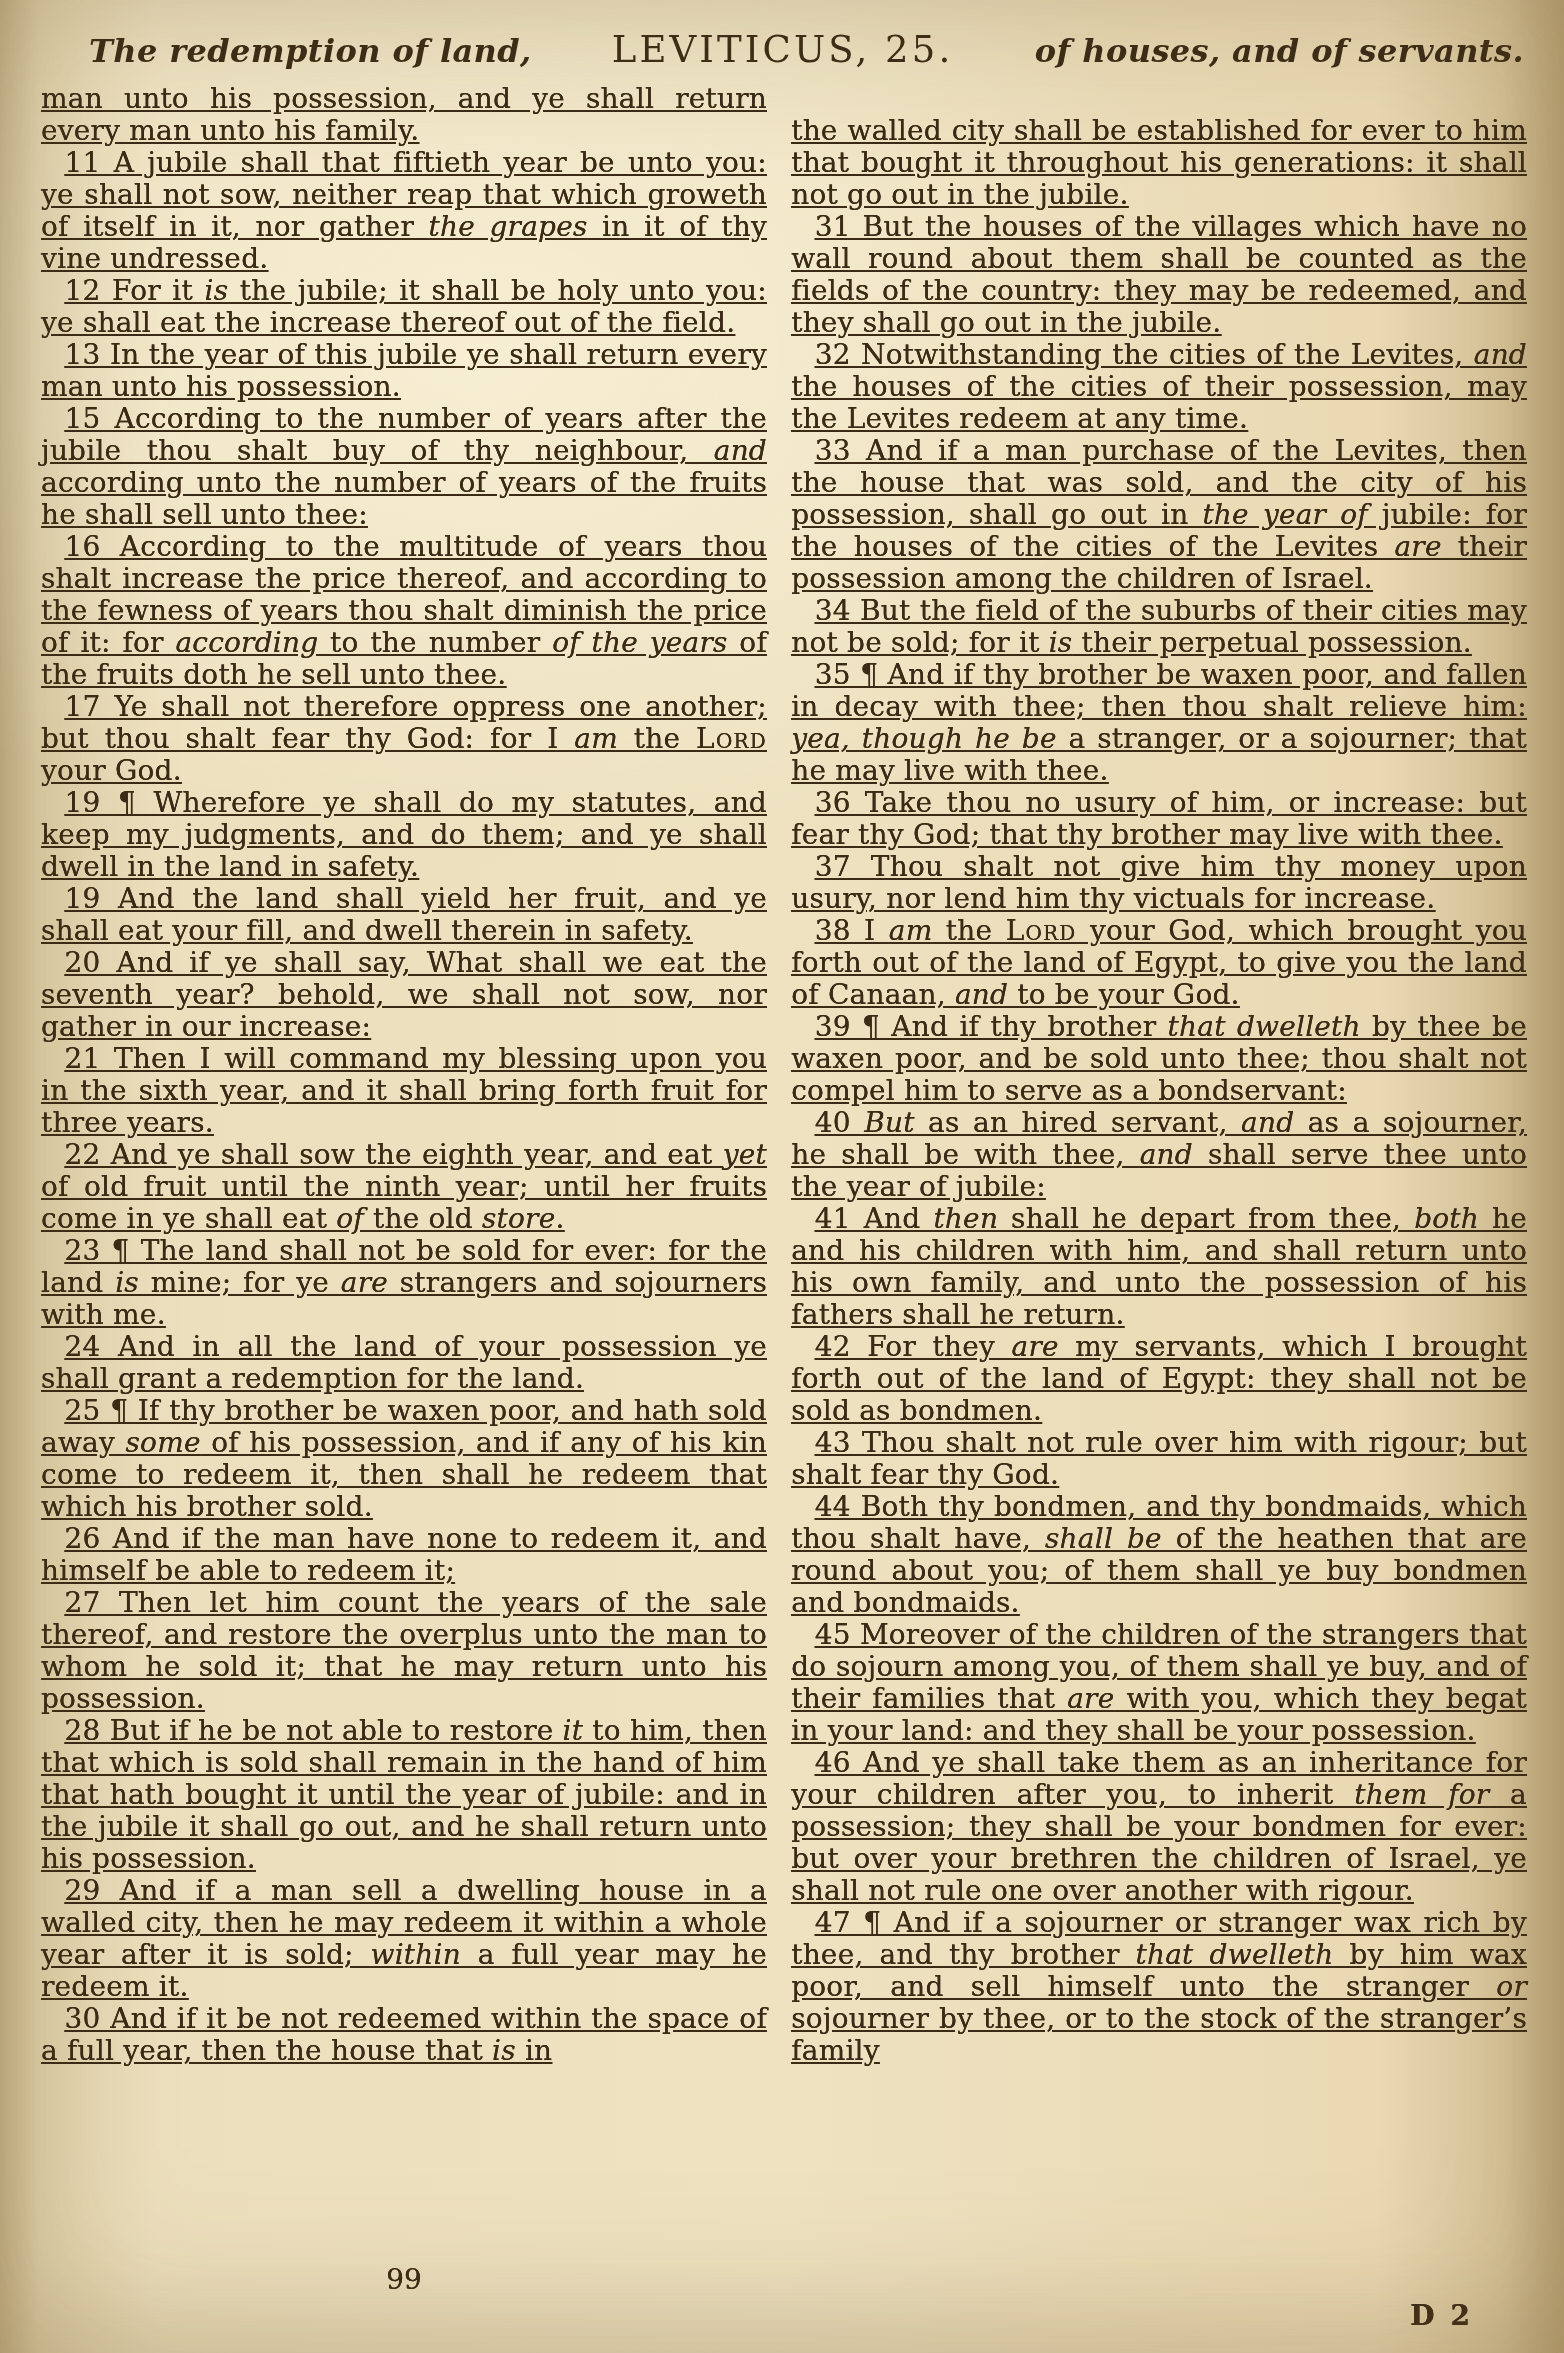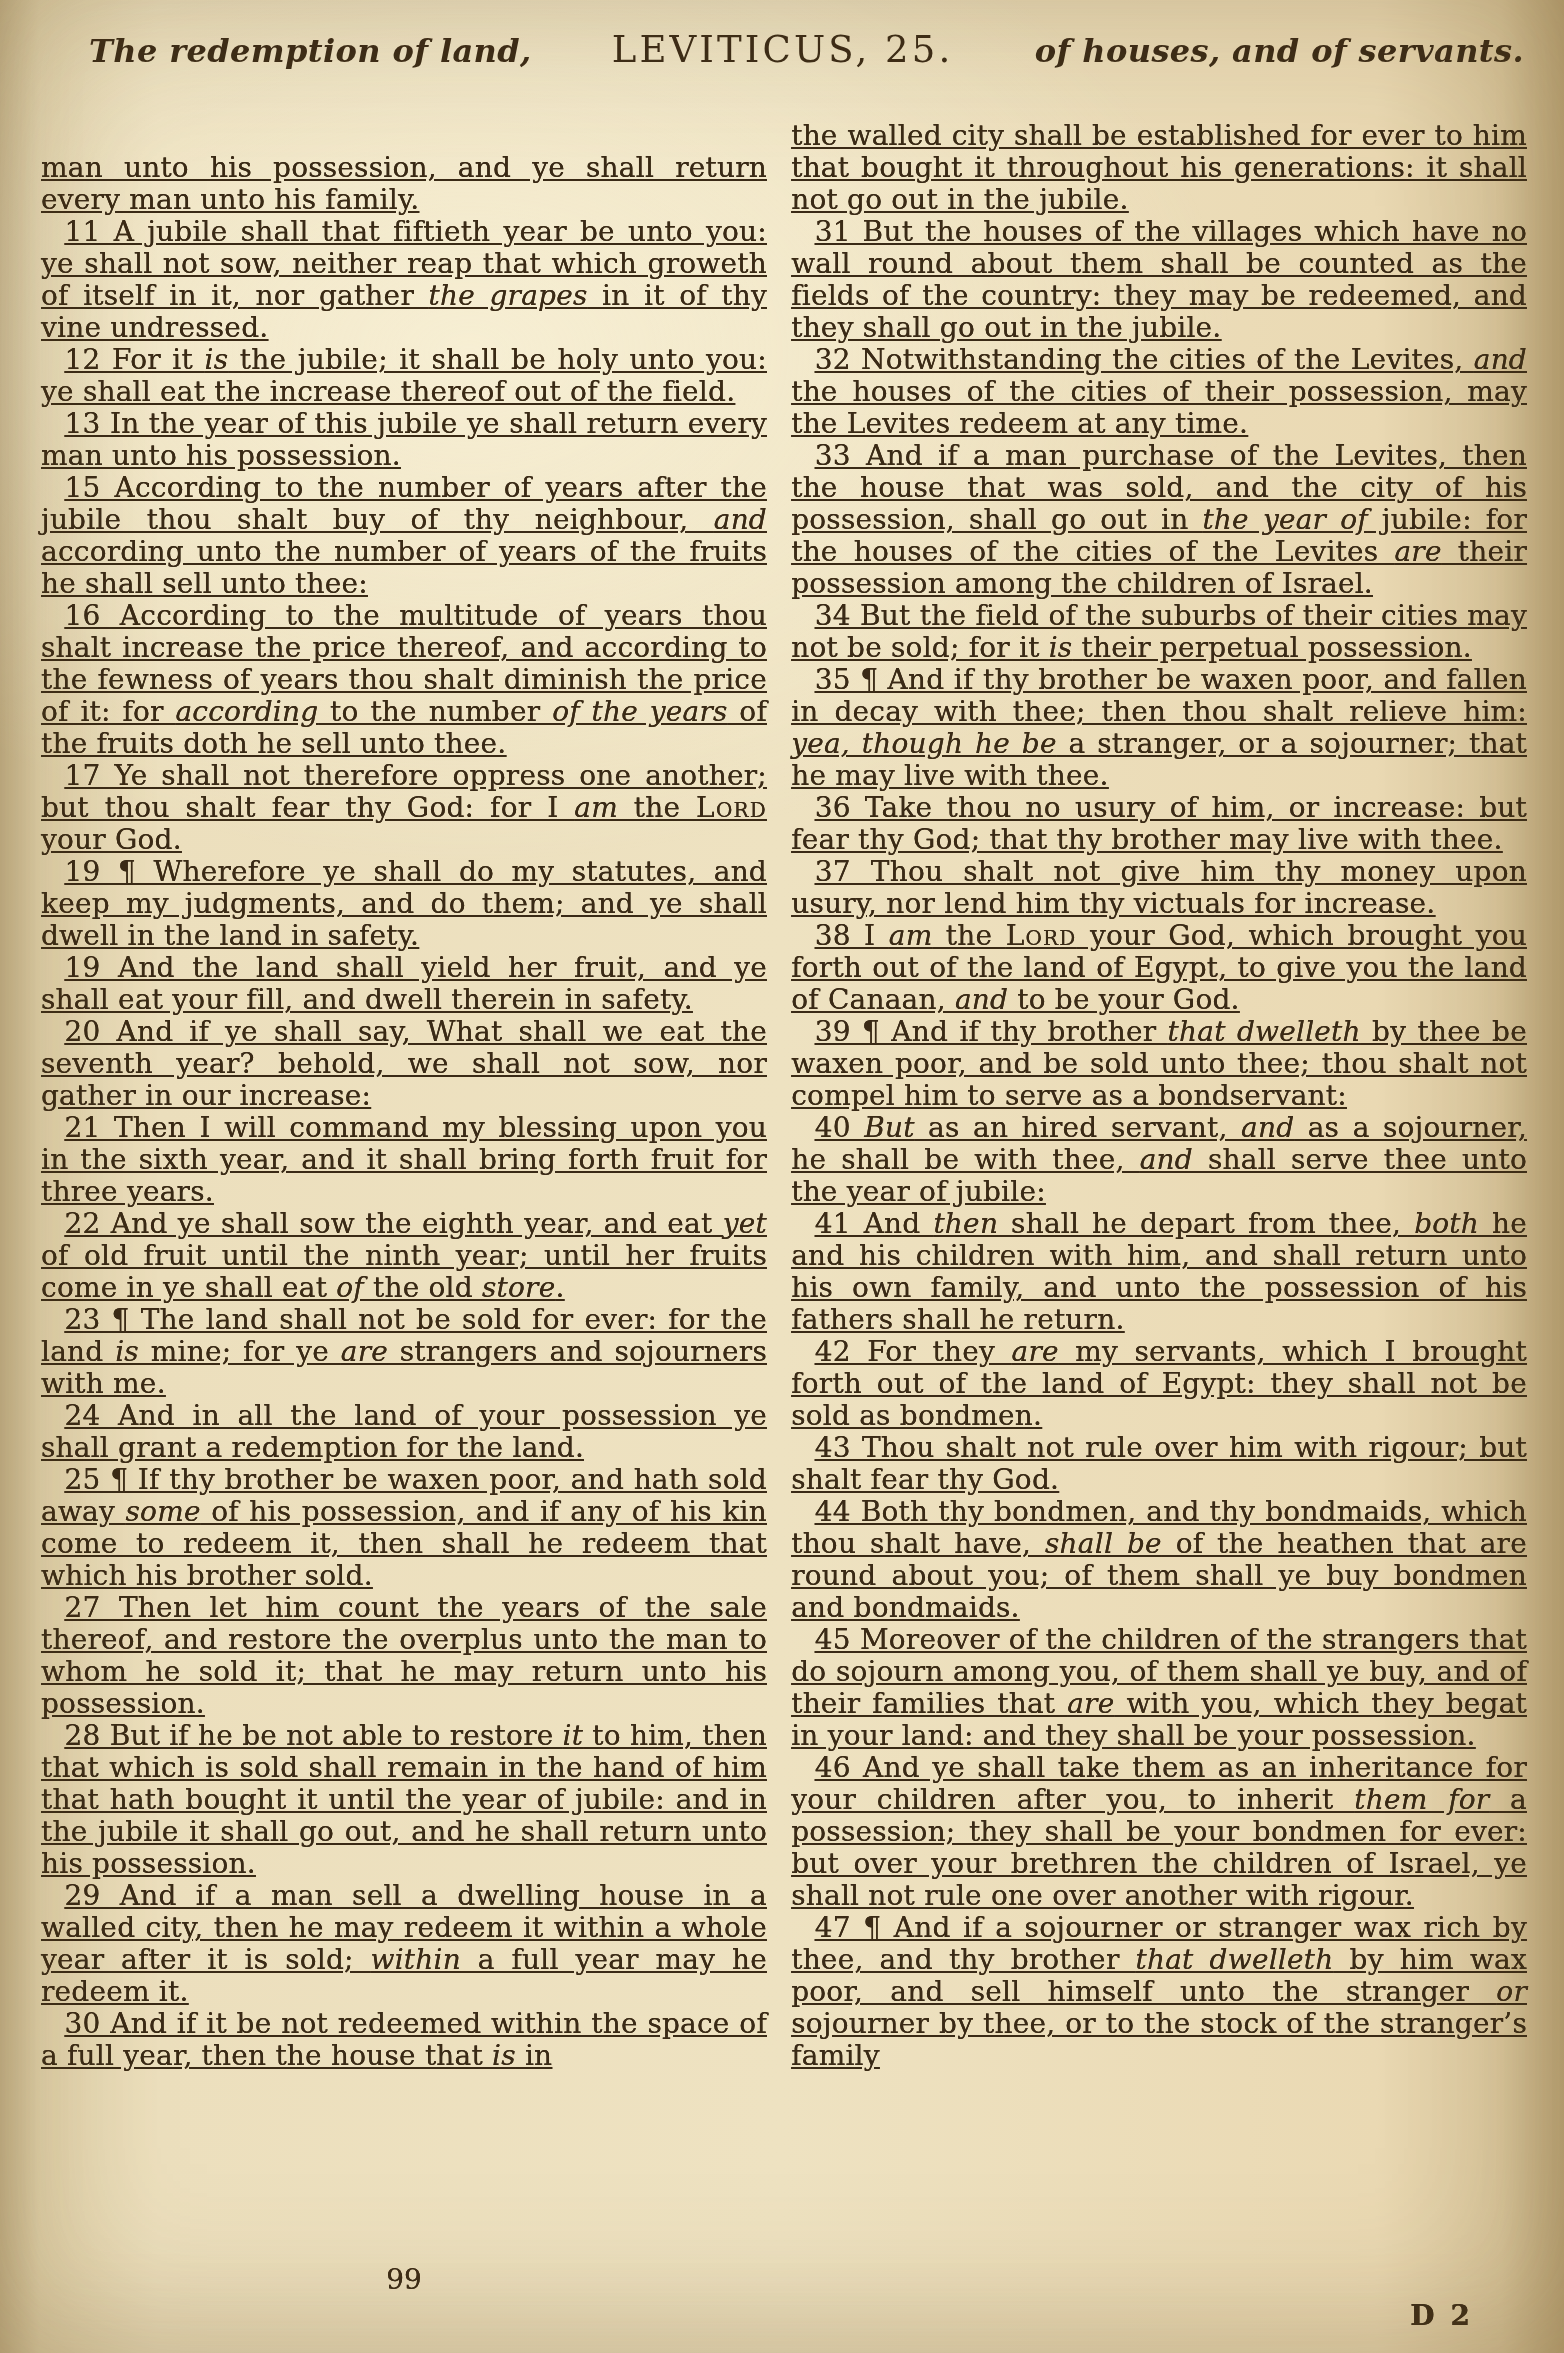--- a/index.html
+++ b/index.html
@@ -18,21 +18,21 @@
   }
   .page{position:relative;width:100%;height:100%;}
   .header{display:flex;align-items:baseline;padding:28px 41px 7.8px 41px;}
   .running-head{flex:1;font-style:italic;font-weight:bold;font-size:32px;letter-spacing:0.4px;margin-left:48px;}
   .running-head.right{text-align:right;}
   .book-chapter{flex:0 0 auto;font-size:37px;font-weight:normal;letter-spacing:3.1px;padding:0 23.5px;}
   .cols{display:flex;align-items:flex-end;padding:4.7px 38px 0 41px;text-decoration:underline;}
   .col{font-size:28px;line-height:32px;text-align:justify;letter-spacing:0.2px;
        text-shadow:0 0 0.4px currentColor;}
   .col.left{flex:0 0 726px;}
-  .col.right{flex:1;margin-top:37px;}
+  .col.right{flex:1;}
   .divider{flex:0 0 2.3px;background:#43321d;opacity:.8;margin:3.1px 12.5px 20.3px 9.4px;border-radius:1.6px;}
   .col p{margin:0;text-indent:23.5px;}
   .col p.cont{text-indent:0;}
   .col i{font-style:italic;letter-spacing:0.2px;}
   .sc{font-variant:small-caps;letter-spacing:1.2px;}
   .page-number{position:absolute;top:2263px;left:41px;width:726px;text-align:center;
                font-size:28px;text-shadow:0 0 0.4px currentColor;}
   .signature{position:absolute;top:2299px;right:92px;font-size:28px;font-weight:bold;
              letter-spacing:3.1px;text-shadow:0 0 0.4px currentColor;}
 </style>
@@ -57,20 +57,21 @@
         <p>16 According to the multitude of years thou shalt increase the price thereof, and according to the fewness of years thou shalt diminish the price of it: for <i>according</i> to the number <i>of the years</i> of the fruits doth he sell unto thee.</p>
         <p>17 Ye shall not therefore oppress one another; but thou shalt fear thy God: for I <i>am</i> the <span class="sc">Lord</span> your God.</p>
         <p>19 ¶ Wherefore ye shall do my statutes, and keep my judgments, and do them; and ye shall dwell in the land in safety.</p>
         <p>19 And the land shall yield her fruit, and ye shall eat your fill, and dwell therein in safety.</p>
         <p>20 And if ye shall say, What shall we eat the seventh year? behold, we shall not sow, nor gather in our increase:</p>
         <p>21 Then I will command my blessing upon you in the sixth year, and it shall bring forth fruit for three years.</p>
         <p>22 And ye shall sow the eighth year, and eat <i>yet</i> of old fruit until the ninth year; until her fruits come in ye shall eat <i>of</i> the old <i>store</i>.</p>
         <p>23 ¶ The land shall not be sold for ever: for the land <i>is</i> mine; for ye <i>are</i> strangers and sojourners with me.</p>
         <p>24 And in all the land of your possession ye shall grant a redemption for the land.</p>
         <p>25 ¶ If thy brother be waxen poor, and hath sold away <i>some</i> of his possession, and if any of his kin come to redeem it, then shall he redeem that which his brother sold.</p>
+        <p>26 And if the man have none to redeem it, and himself be able to redeem it;</p>
         <p>27 Then let him count the years of the sale thereof, and restore the overplus unto the man to whom he sold it; that he may return unto his possession.</p>
         <p>28 But if he be not able to restore <i>it</i> to him, then that which is sold shall remain in the hand of him that hath bought it until the year of jubile: and in the jubile it shall go out, and he shall return unto his possession.</p>
         <p>29 And if a man sell a dwelling house in a walled city, then he may redeem it within a whole year after it is sold; <i>within</i> a full year may he redeem it.</p>
         <p>30 And if it be not redeemed within the space of a full year, then the house that <i>is</i> in</p>
       </div>
     <div class="divider"></div>
     <div class="col right" id="col-right">
         <p class="cont">the walled city shall be established for ever to him that bought it throughout his generations: it shall not go out in the jubile.</p>
         <p>31 But the houses of the villages which have no wall round about them shall be counted as the fields of the country: they may be redeemed, and they shall go out in the jubile.</p>
         <p>32 Notwithstanding the cities of the Levites, <i>and</i> the houses of the cities of their possession, may the Levites redeem at any time.</p>

